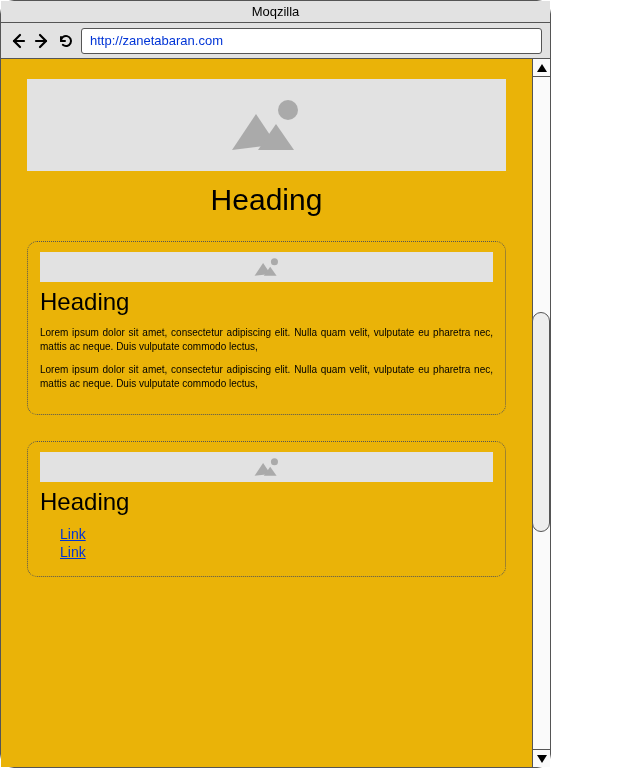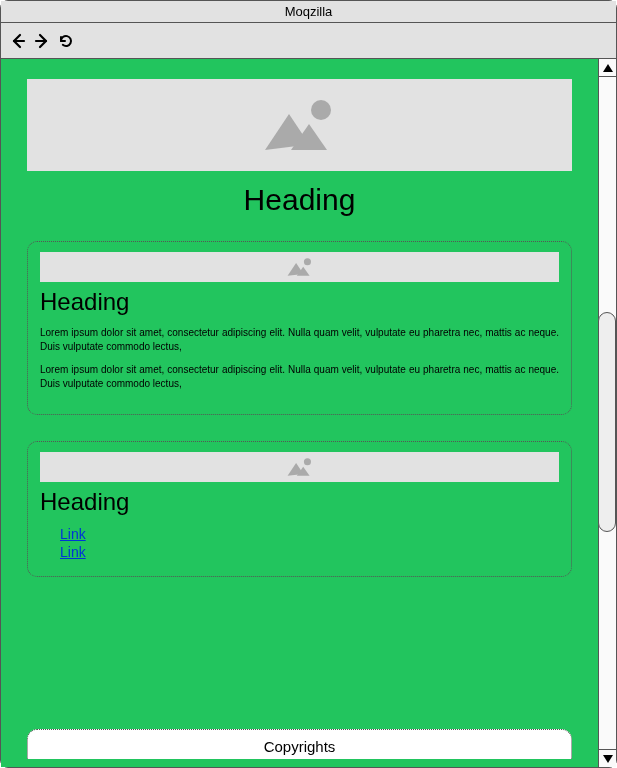--- a/index.html
+++ b/index.html
@@ -1,20 +1,20 @@
 <!DOCTYPE html>
 <html><head>
 <meta charset="utf-8">
 <style>
   * { box-sizing: border-box; margin: 0; padding: 0; }
   html, body { width: 617px; height: 768px; overflow: hidden; font-family: Arial, Helvetica, sans-serif; background: #fff; }
   .browser-window {
-    width: 617px; height: 768px;
+    width: 551px; height: 768px;
     border: 1.5px solid #555;
-    border-radius: 8px;
+    border-radius: 14px;
     background: #e2e2e2;
     display: flex; flex-direction: column;
   }
   .titlebar {
     height: 22px;
     border-bottom: 1.5px solid #555;
     text-align: center;
     font-size: 13px;
     line-height: 22px;
     background: #e2e2e2;
@@ -40,21 +40,21 @@
     border-radius: 3px;
     background: #fff;
     padding: 0 8px;
     font-size: 13px;
     color: #0034d6;
     line-height: 24px;
   }
   .content-frame {
     flex: 1;
     border-top: none;
-    background: #22c55e;
+    background: #eab308;
     display: flex;
     position: relative;
   }
   .viewport {
     flex: 1;
     overflow: hidden;
     padding: 20px 26px 10px 26px;
     height: 100%;
     position: relative;
   }
@@ -158,20 +158,21 @@
           <path d="M6 2 L12 8 L6 14" stroke="#000" stroke-width="2.2" fill="none" stroke-linecap="round" stroke-linejoin="round"></path>
           <line x1="2" y1="8" x2="12" y2="8" stroke="#000" stroke-width="2.2" stroke-linecap="round"></line>
         </svg>
     </div>
     <div class="nav-btn">
       <svg width="16" height="16" viewBox="0 0 16 16">
           <path d="M3 8 a5 5 0 1 1 1.8 3.85" stroke="#000" stroke-width="2" fill="none" stroke-linecap="round"></path>
           <path d="M3 4 L3 8 L7 8" stroke="#000" stroke-width="2" fill="none" stroke-linecap="round" stroke-linejoin="round"></path>
         </svg>
     </div>
+    <div class="url-bar">http://zanetabaran.com</div>
   </div>
 
   <div class="content-frame">
 
     <div class="viewport">
 
       <div class="hero-img">
         <svg width="90" height="62" viewBox="0 0 90 62" class="placeholder-svg">
           <circle cx="66" cy="16" r="10"></circle>
           <path d="M10 56 L34 20 L50 44 L42 52 Z"></path>
@@ -200,23 +201,20 @@
             <circle cx="66" cy="16" r="10"></circle>
             <path d="M10 56 L34 20 L50 44 L42 52 Z"></path>
             <path d="M36 56 L54 30 L72 56 Z"></path>
           </svg>
         </div>
         <h2 class="card-heading">Heading</h2>
         <a href="#">Link</a>
         <a href="#">Link</a>
       </div>
 
-      <div class="footer">
-        <span>Copyrights</span>
-      </div>
 
     </div>
 
     <div class="scrollbar">
       <div class="scroll-arrow">
         <svg width="10" height="8" viewBox="0 0 10 8">
             <path d="M5 0 L10 8 L0 8 Z" fill="#000"></path>
           </svg>
       </div>
       <div class="scroll-track">

